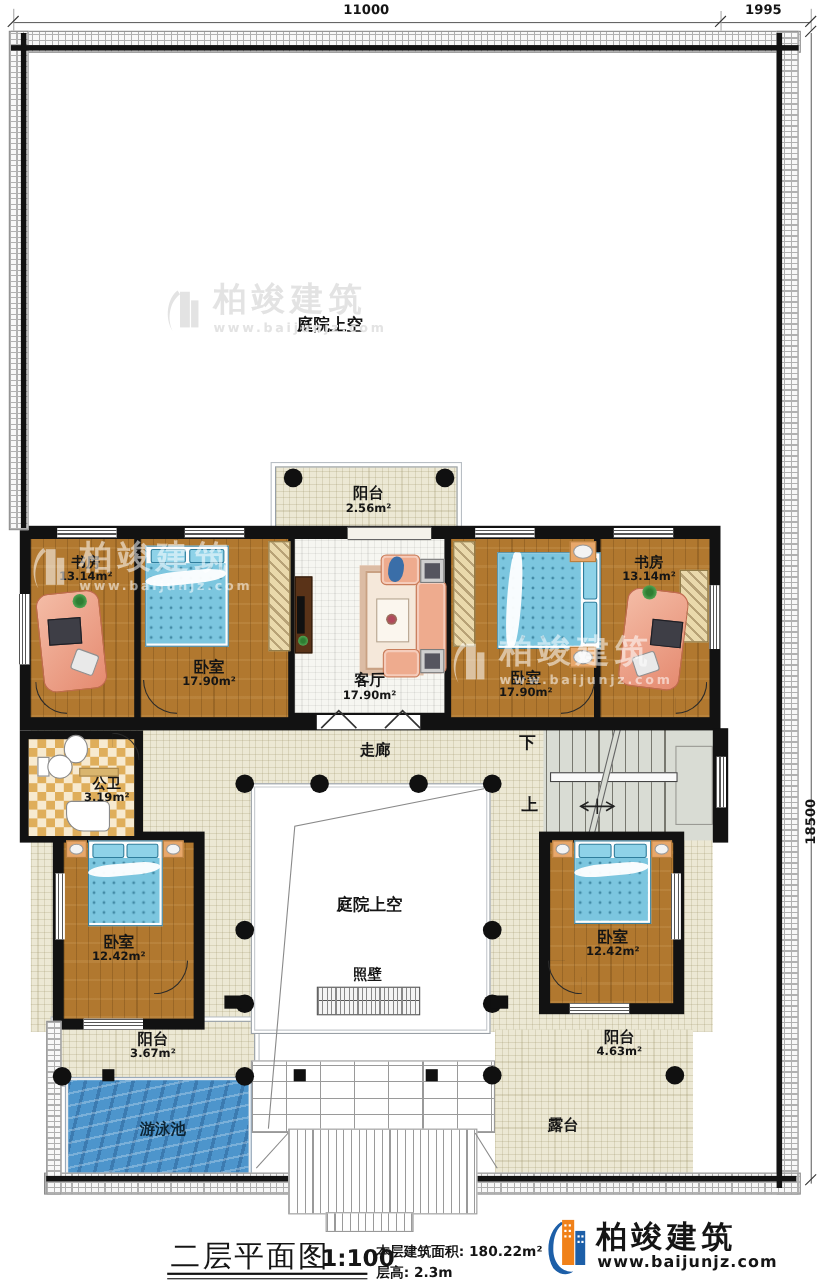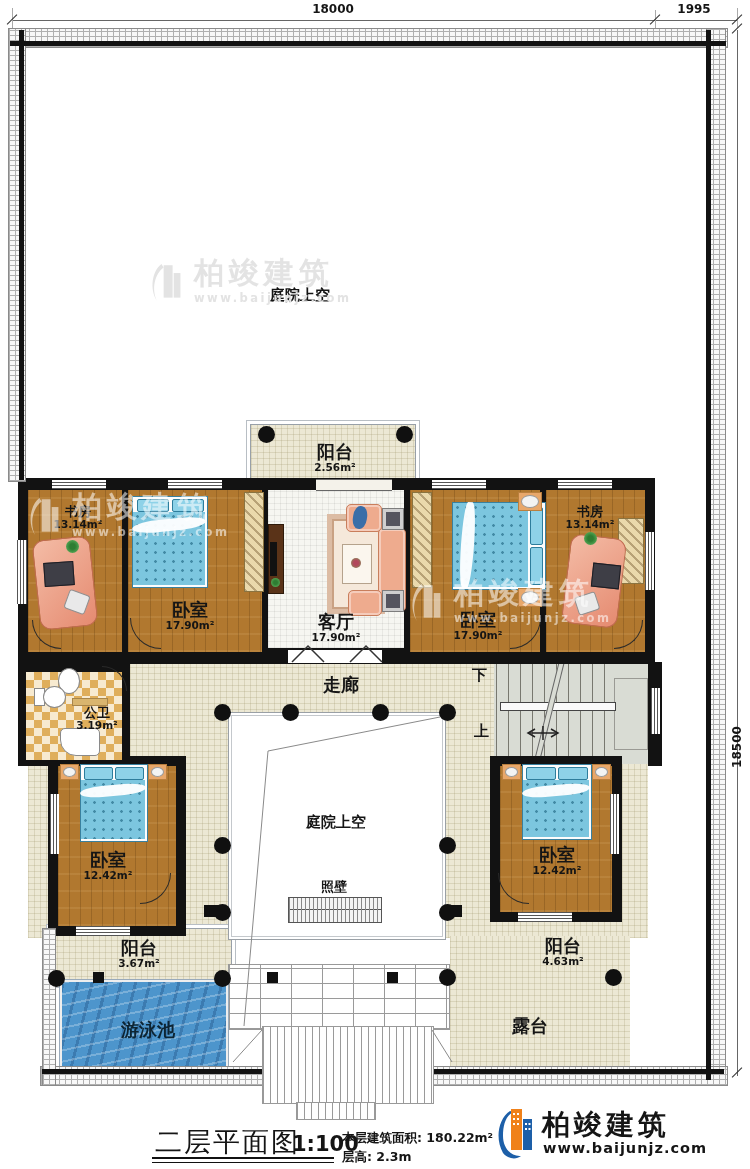--- a/index.html
+++ b/index.html
@@ -63,21 +63,21 @@
   .gtab{position:absolute;background:#cfcfcf;border:1px solid #7d7d7d;z-index:20;}
   .gtab::after{content:'';position:absolute;inset:3px;background:#55555f;}
   .rug{position:absolute;background:#f5e8da;border:5px solid #dcbca4;box-shadow:inset 0 0 0 2px #c9a183;z-index:19;}
   .ctable{position:absolute;background:#fbf6ee;border:1px solid #b5a28c;z-index:20;}
   .ctable::after{content:'';position:absolute;left:30%;top:35%;width:10px;height:10px;border-radius:50%;
      background:radial-gradient(circle,#b2485c 35%,#7e9c5a);}
   .person{position:absolute;background:#3a6ea8;border-radius:45%;z-index:22;}
   .white-fix{position:absolute;background:#fff;border:1px solid #8a8a8a;z-index:20;}
   
   .rlabel{position:absolute;text-align:center;transform:translateX(-50%);line-height:1.1;z-index:40;white-space:nowrap;}
-  .rname{font-size:18px;font-weight:bold;}
+  .rname{font-size:14px;font-weight:bold;}
   .rname.sm{font-size:13px;}
   .rname.lg{font-size:15px;}
   .rarea{font-size:10.5px;font-weight:bold;}
   .dimtxt{position:absolute;font-size:12px;font-weight:bold;text-align:center;z-index:8;}
   .tick{position:absolute;width:14px;height:1px;background:#333;transform:rotate(-45deg);z-index:8;}
   .dline{position:absolute;background:#666;z-index:8;}
   .ext{position:absolute;background:#aaa;z-index:8;}
   .wm{position:absolute;display:flex;align-items:center;gap:8px;z-index:50;pointer-events:none;}
   .wm .t1{font-size:30px;font-weight:bold;letter-spacing:5px;line-height:1;}
   .wm .t2{font-size:11.5px;font-weight:bold;letter-spacing:2.5px;margin-top:3px;}
@@ -95,21 +95,21 @@
 
 <div class="plan">
 
   <div class="dline" style="left:12px;top:20px;width:725px;height:1px"></div>
   <div class="ext" style="left:12px;top:8px;width:1px;height:20px"></div>
   <div class="ext" style="left:655px;top:10px;width:1px;height:18px"></div>
   <div class="ext" style="left:737px;top:8px;width:1px;height:20px"></div>
   <div class="tick" style="left:5px;top:19px"></div>
   <div class="tick" style="left:648px;top:19px"></div>
   <div class="tick" style="left:730px;top:19px"></div>
-  <div class="dimtxt" style="left:283px;top:2px;width:100px">18000</div>
+  <div class="dimtxt" style="left:283px;top:2px;width:100px">11000</div>
   <div class="dimtxt" style="left:666px;top:2px;width:56px">1995</div>
   <div class="dline" style="left:737px;top:30px;width:1px;height:1046px"></div>
   <div class="tick" style="left:730px;top:28px"></div>
   <div class="tick" style="left:730px;top:1072px"></div>
   <div class="dimtxt" style="left:705px;top:740px;width:64px;transform:rotate(-90deg)">18500</div>
 
   <div class="abs hatch" style="left:10px;top:28px;width:716px;height:18px;z-index:12"></div>
   <div class="abs blk" style="left:10px;top:41px;width:716px;height:5px;z-index:13"></div>
   <div class="abs hatch" style="left:8px;top:28px;width:16px;height:452px;z-index:12"></div>
   <div class="abs blk" style="left:19px;top:30px;width:5px;height:450px;z-index:13"></div>
@@ -324,21 +324,21 @@
     <div class="rname">阳台</div>
     <div class="rarea">3.67m²</div>
   </div>
   <div class="rlabel" style="left:563px;top:936px">
     <div class="rname">阳台</div>
     <div class="rarea">4.63m²</div>
   </div>
   <div class="rlabel" style="left:148px;top:1020px;color:#0d2433">
     <div class="rname">游泳池</div>
   </div>
-  <div class="rlabel" style="left:530px;top:1016px">
+  <div class="rlabel" style="left:512px;top:1016px">
     <div class="rname">露台</div>
   </div>
 
   <div class="wm wm-gray" style="left:148px;top:258px">
     <svg width="38" height="46" viewBox="0 0 34 40">
         <path d="M12 4 C4 10 1 26 8 37 C3 26 6 13 14 7 Z" fill="currentColor"></path>
         <rect x="14" y="5" width="8" height="29" fill="currentColor"></rect>
         <rect x="23" y="12" width="6" height="22" fill="currentColor"></rect>
       </svg>
     <div>

